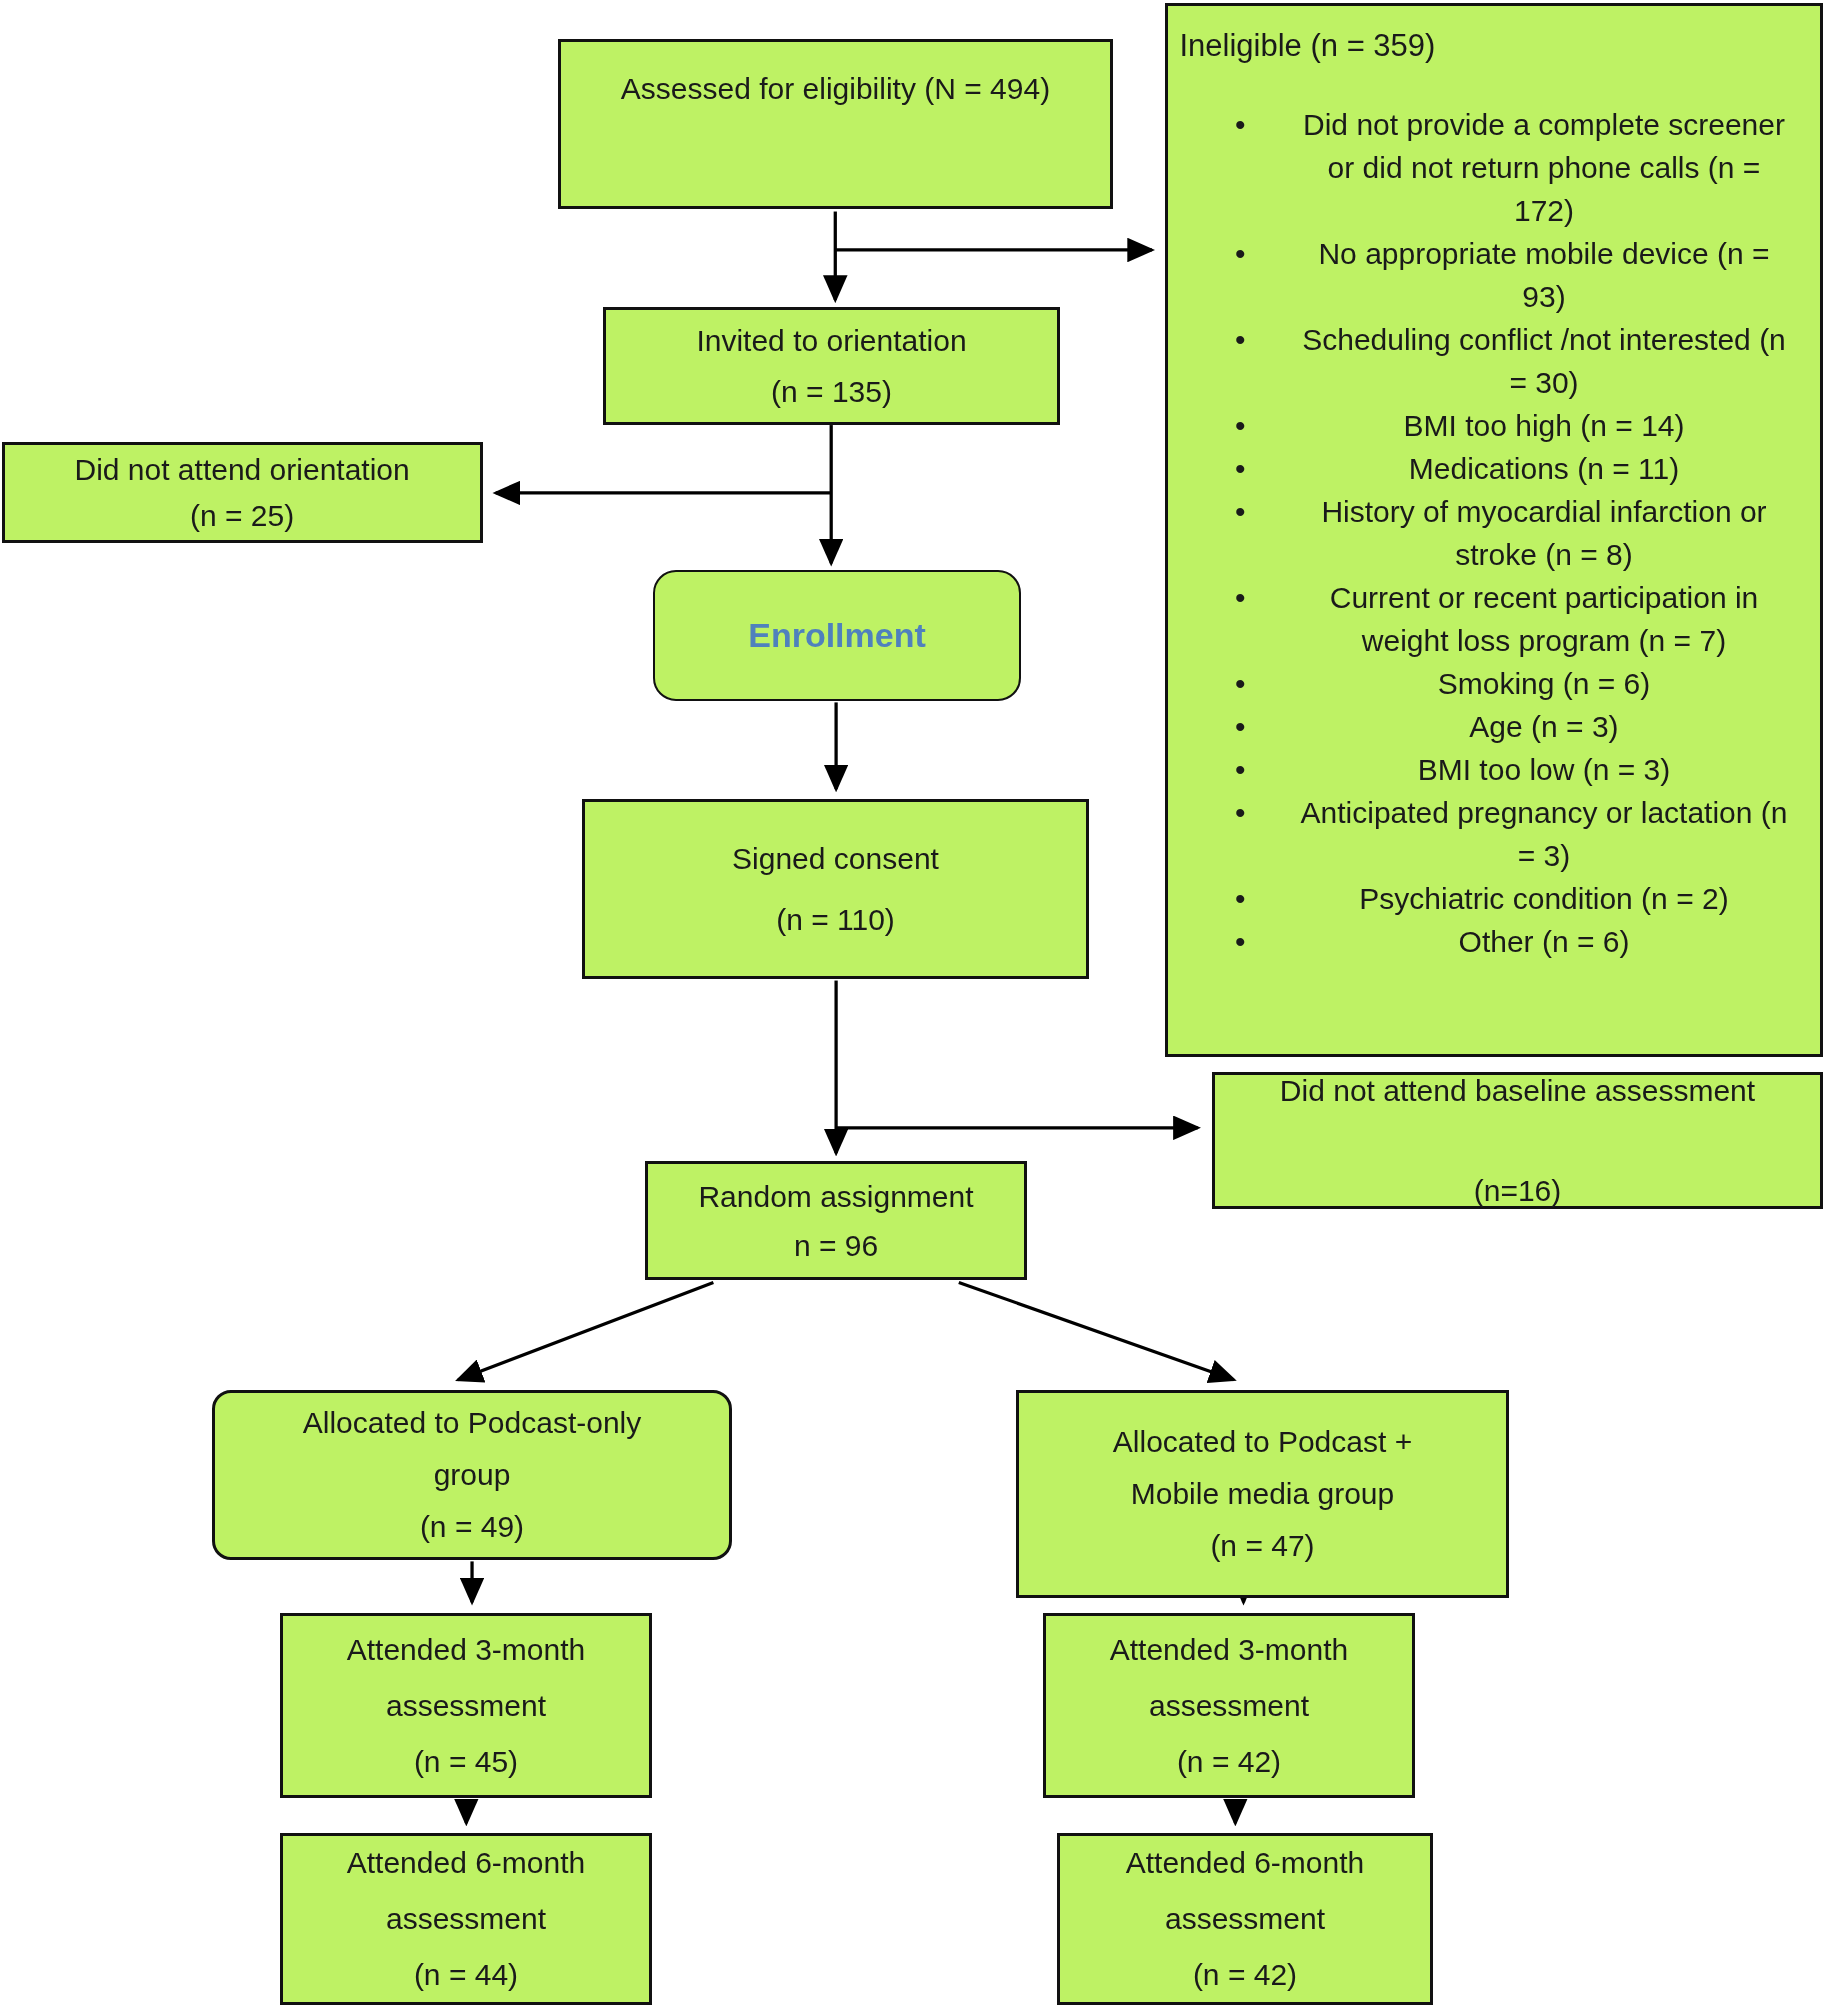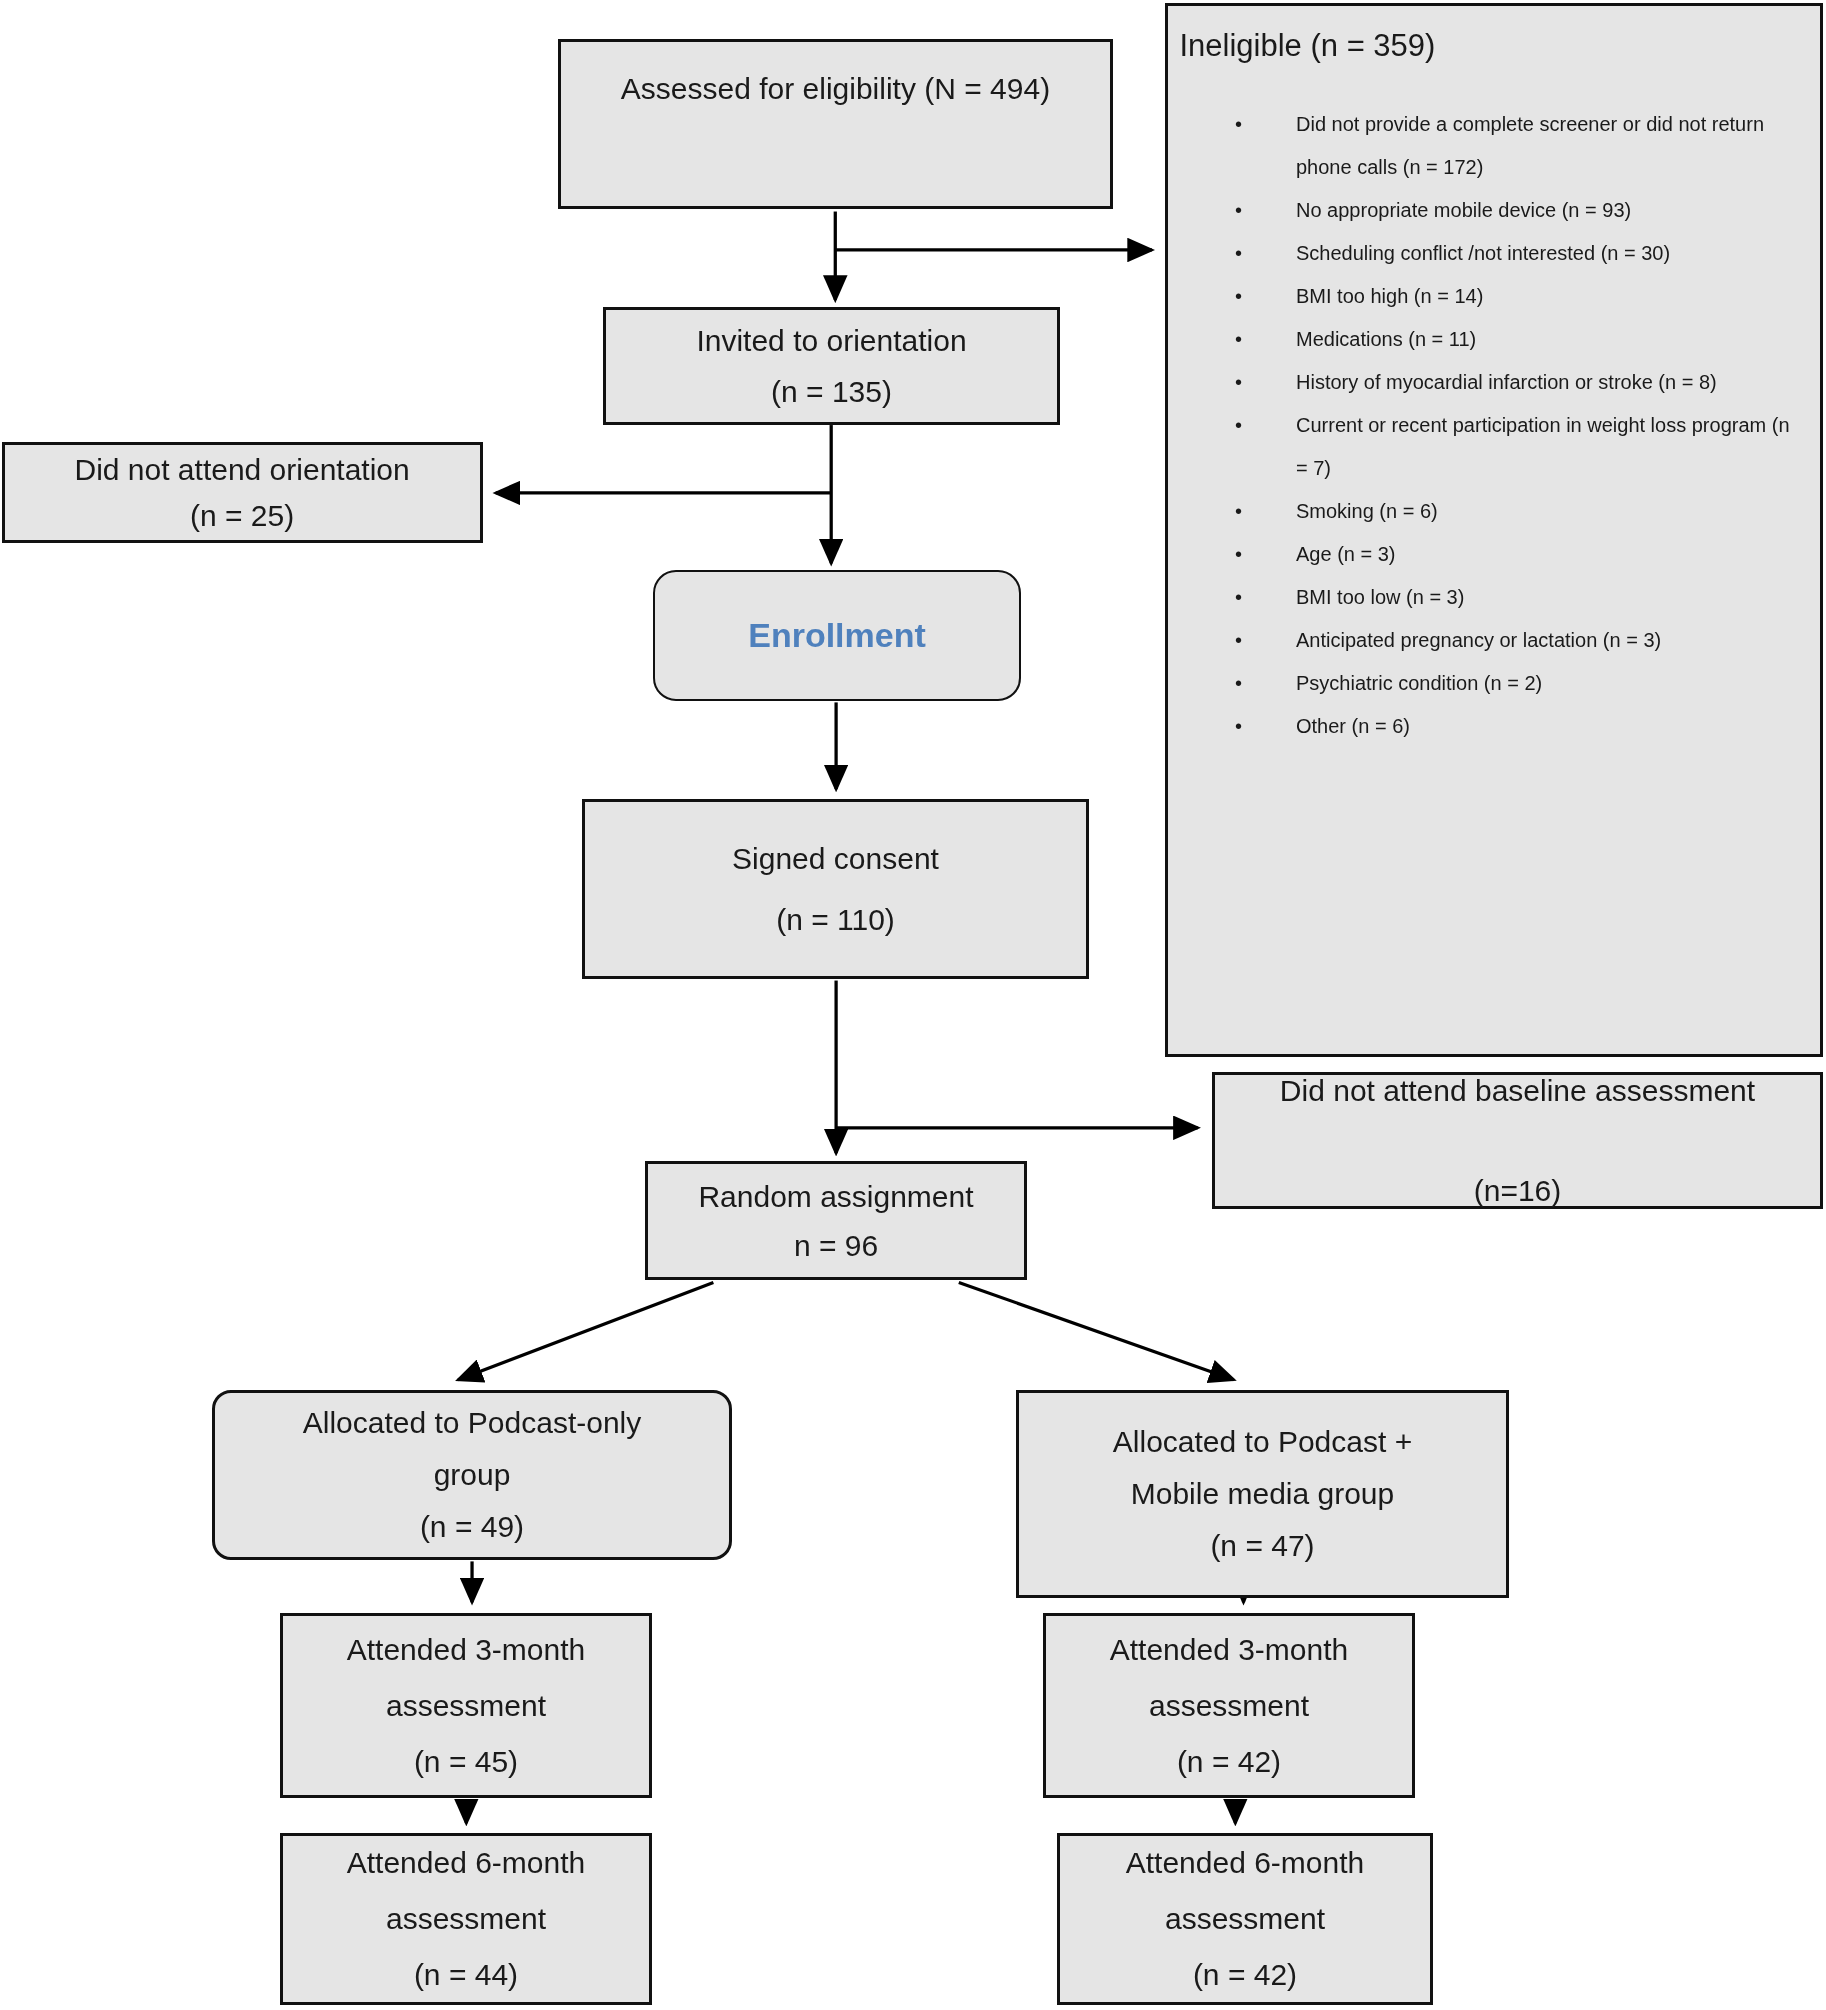--- a/index.html
+++ b/index.html
@@ -15,21 +15,21 @@
   .connectors {
     position: absolute;
     left: 0; top: 0;
     width: 1826px; height: 2011px;
   }
   .connectors line { stroke: #000000; stroke-width: 4; }
   .box {
     position: absolute;
     box-sizing: border-box;
     border: 3.3px solid #111111;
-    background: #e5e5e5;
+    background: #bef264;
     display: flex;
     flex-direction: column;
     align-items: center;
     justify-content: center;
     text-align: center;
     font-size: 30px;
     line-height: 52px;
   }
   .box .line { display: block; line-height: 52px; }
 
@@ -65,22 +65,23 @@
   }
   #ineligible ul {
     list-style: none;
     margin: 38px 0 0 0;
     padding: 0;
   }
   #ineligible li {
     position: relative;
     padding-left: 128px;
     padding-right: 28px;
-    font-size: 20px;
+    font-size: 30px;
     line-height: 43px;
+    text-align: center;
   }
   #ineligible li::before {
     content: "\2022";
     position: absolute;
     left: 67px;
     top: 0;
   }
 </style>
 </head>
 <body>

